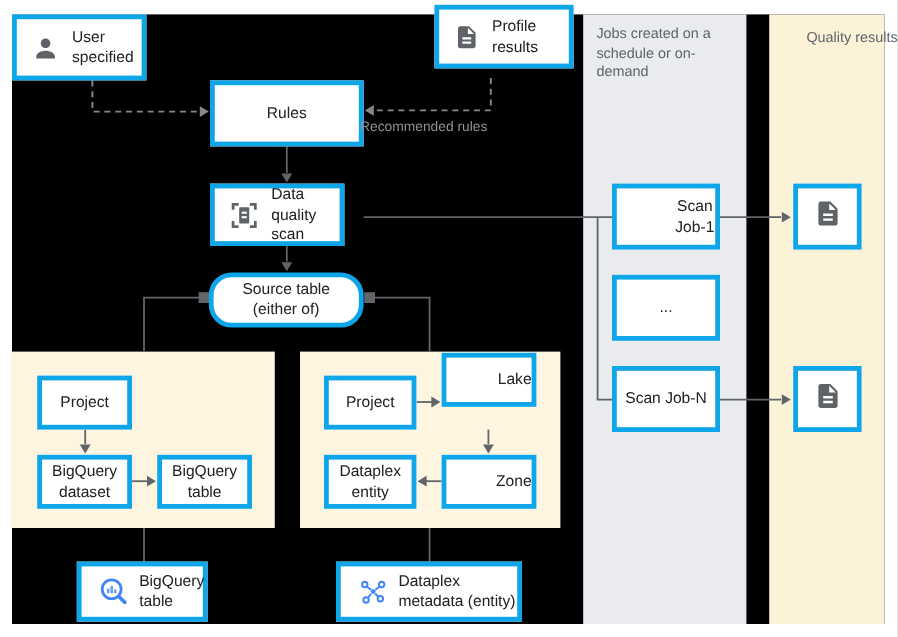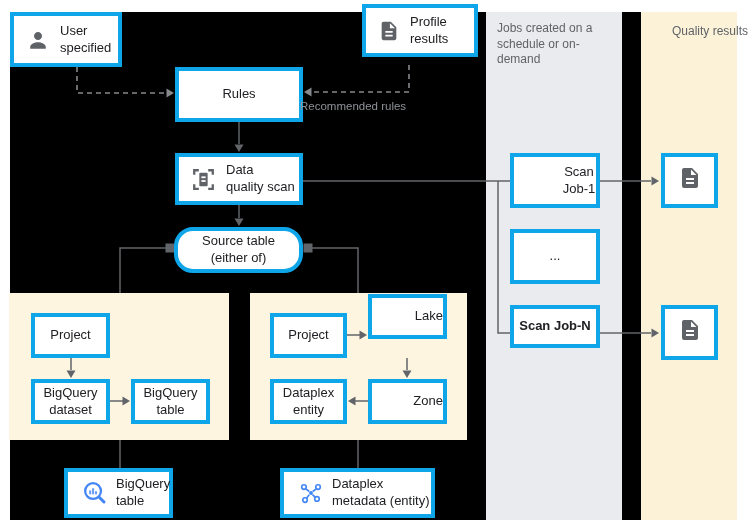--- a/index.html
+++ b/index.html
@@ -102,21 +102,21 @@
     <span class="lbl">Profile
 results</span>
   </div>
 
   <div class="node" style="left:175px; top:67px; width:128px; height:55px;">
     <span class="lbl">Rules</span>
   </div>
 
   <div class="note" style="left:300px; top:100px; width:108px;">Recommended rules</div>
 
-  <div class="node iconed" style="left:175px; top:153px; width:128px; height:52px;">
+  <div class="node iconed" style="left:175px; top:153px; width:112px; height:52px;">
     <span class="ic">
       <svg width="25" height="25" viewBox="0 0 24 24">
         <g fill="#5f6368">
           <path d="M2 2h5.5v2.2H4.2v3.3H2z"></path>
           <path d="M16.5 2H22v5.5h-2.2V4.2h-3.3z"></path>
           <path d="M2 16.5h2.2v3.3h3.3V22H2z"></path>
           <path d="M19.8 16.5H22V22h-5.5v-2.2h3.3z"></path>
           <rect x="8" y="5.5" width="8" height="13" rx="1"></rect>
         </g>
         <rect x="10" y="9" width="4" height="1.7" fill="#ffffff"></rect>
@@ -189,21 +189,21 @@
 
   <div class="hdr" style="left:497px; top:21px; width:126px;">Jobs created on a
 schedule or on-demand</div>
 
   <div class="node" style="left:510px; top:153px; width:90px; height:55px;padding-left:48px;">
     <span class="lbl">Scan Job-1</span>
   </div>
   <div class="node" style="left:510px; top:229px; width:90px; height:55px;">
     <span class="lbl">...</span>
   </div>
-  <div class="node" style="left:510px; top:305px; width:90px; height:43px;font-weight:bold;">
+  <div class="node" style="left:510px; top:305px; width:90px; height:55px;">
     <span class="lbl">Scan Job-N</span>
   </div>
 
   <div class="hdr" style="left:660px; top:24px; width:80px;margin-left:12px;">Quality results</div>
 
   <div class="node" style="left:661px; top:153px; width:57px; height:55px;">
     <span class="ic">
       <svg width="24" height="24" viewBox="0 0 24 24">
           <path fill="#5f6368" d="M14 2H6c-1.1 0-2 .9-2 2v16c0 1.1.9 2 2 2h12c1.1 0 2-.9 2-2V8l-6-6zm2 16H8v-2h8v2zm0-4H8v-2h8v2zm-3-5V3.5L18.5 9H13z"></path>
         </svg>

